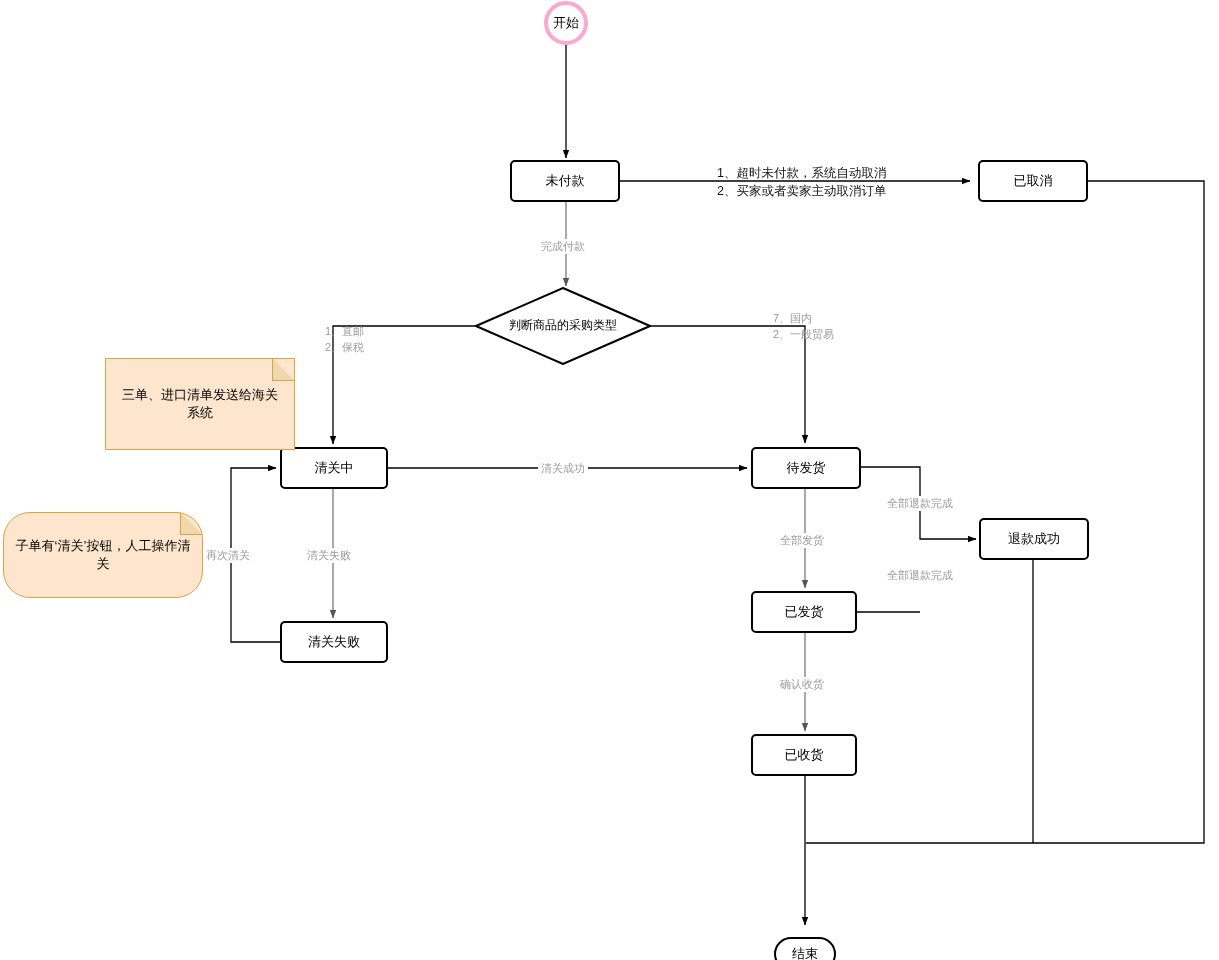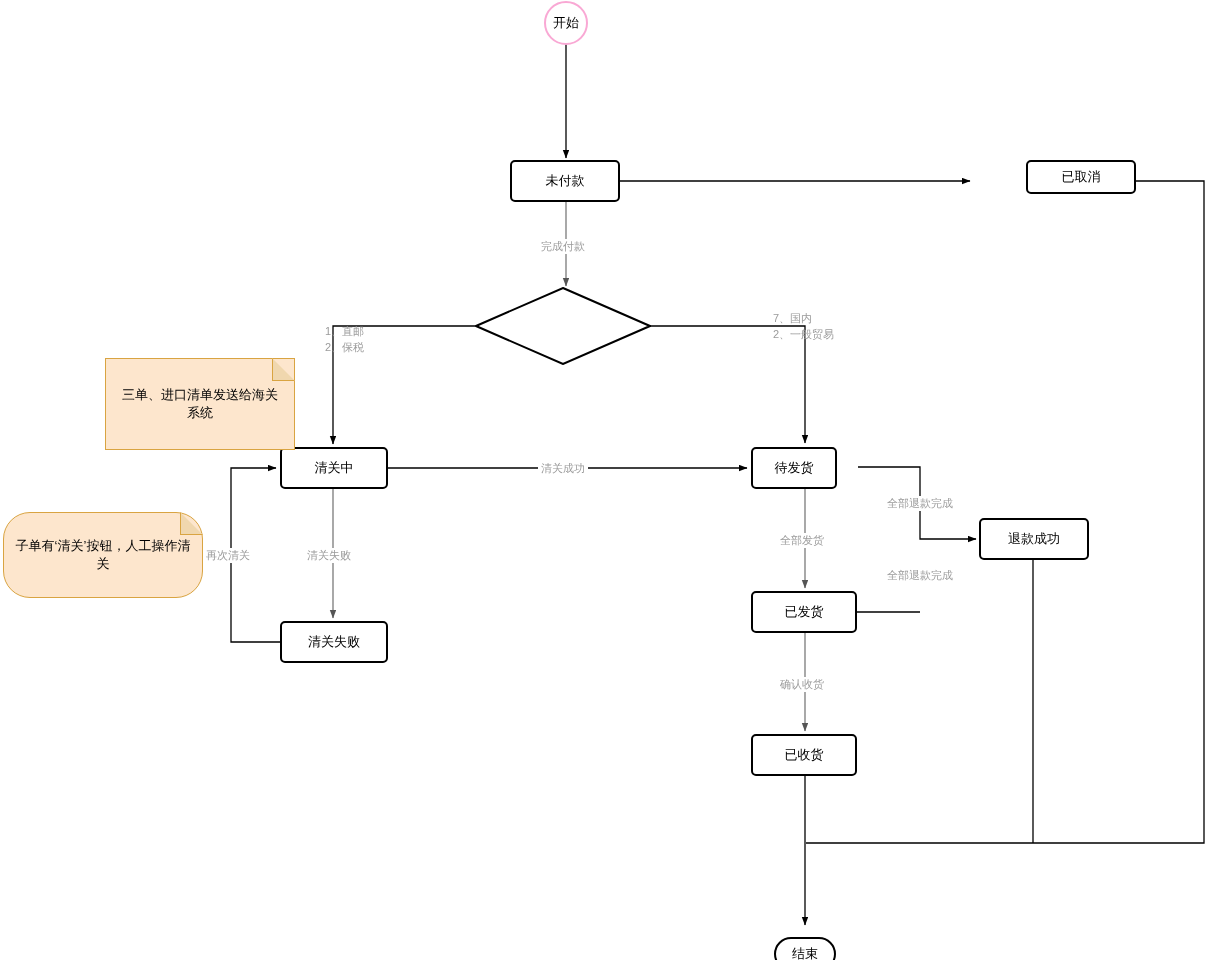--- a/index.html
+++ b/index.html
@@ -35,21 +35,21 @@
     font-size: 13px;
     line-height: 1.1;
     white-space: nowrap;
     z-index: 3;
   }
   .node.rect {
     border: 2px solid #000000;
     border-radius: 5px;
   }
   .node.terminator {
-    border: 2px solid #f9a8d4;
+    border: 4px solid #f9a8d4;
     border-radius: 50%;
   }
   .node.diamond-label {
     border: none;
     background: transparent;
     font-size: 12px;
   }
   .note {
     position: absolute;
     box-sizing: border-box;
@@ -148,37 +148,40 @@
   </svg>
 
   <div class="node terminator" style="left:544px; top:1px; width:44px; height:44px;">
     <span>开始</span>
   </div>
 
   <div class="node rect" style="left:510px; top:160px; width:110px; height:42px;">
     <span>未付款</span>
   </div>
 
-  <div class="node rect" style="left:978px; top:160px; width:110px; height:34px;margin-left:48px;">
+  <div class="node rect" style="left:978px; top:160px; width:110px; height:42px;">
     <span>已取消</span>
   </div>
 
   <svg style="position:absolute; left:475px; top:287px; width:176px; height:78px; z-index:3;" xmlns="http://www.w3.org/2000/svg">
     <polygon points="88,1 175,39 88,77 1,39" fill="#ffffff" stroke="#000000" stroke-width="2"></polygon>
   </svg>
+  <div class="node diamond-label" style="left:475px; top:287px; width:176px; height:78px;">
+    <span>判断商品的采购类型</span>
+  </div>
 
   <div class="node rect" style="left:280px; top:447px; width:108px; height:42px;text-align:right;">
     <span>清关中</span>
   </div>
 
   <div class="node rect" style="left:280px; top:621px; width:108px; height:42px;">
     <span>清关失败</span>
   </div>
 
-  <div class="node rect" style="left:751px; top:447px; width:86px; height:42px;">
+  <div class="node rect" style="left:751px; top:447px; width:110px; height:42px;">
     <span>待发货</span>
   </div>
 
   <div class="node rect" style="left:751px; top:591px; width:106px; height:42px;">
     <span>已发货</span>
   </div>
 
   <div class="node rect" style="left:751px; top:734px; width:106px; height:42px;">
     <span>已收货</span>
   </div>
@@ -194,20 +197,24 @@
   <div class="note" style="left:105px; top:358px; width:190px; height:92px;">
     <span class="fold"></span>
     <span>三单、进口清单发送给海关系统</span>
   </div>
 
   <div class="note" style="left:3px; top:512px; width:200px; height:86px;border-radius:27px;">
     <span class="fold"></span>
     <span>子单有‘清关’按钮，人工操作清关</span>
   </div>
 
+  <div class="elabel dark two-line nobg" style="left:714px; top:164px;">
+    <div>1、超时未付款，系统自动取消</div>
+    <div>2、买家或者卖家主动取消订单</div>
+  </div>
 
   <div class="elabel" style="left:538px; top:239px;">完成付款</div>
 
   <div class="elabel two-line nobg" style="left:322px; top:324px;text-align:center;">
     <div>1、直邮</div>
     <div>2、保税</div>
   </div>
 
   <div class="elabel two-line nobg" style="left:770px; top:311px;">
     <div>7、国内</div>

